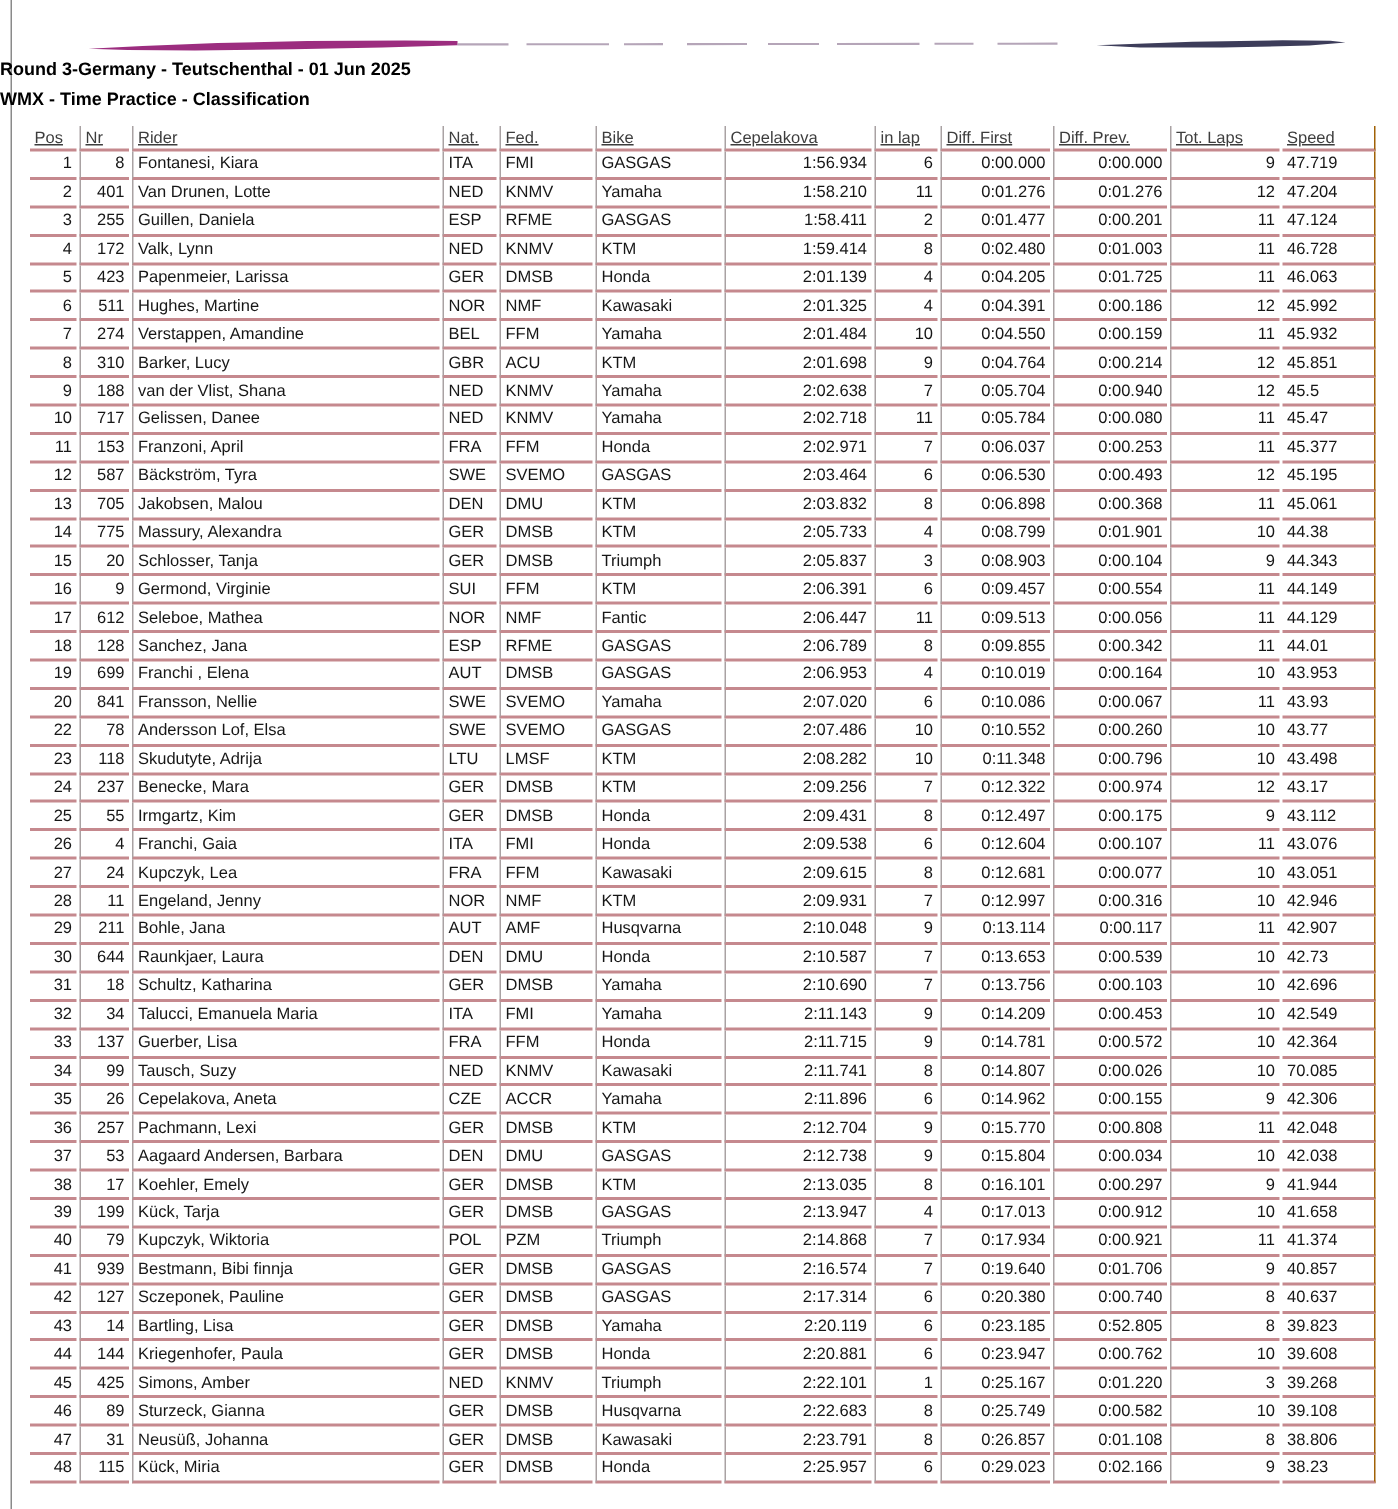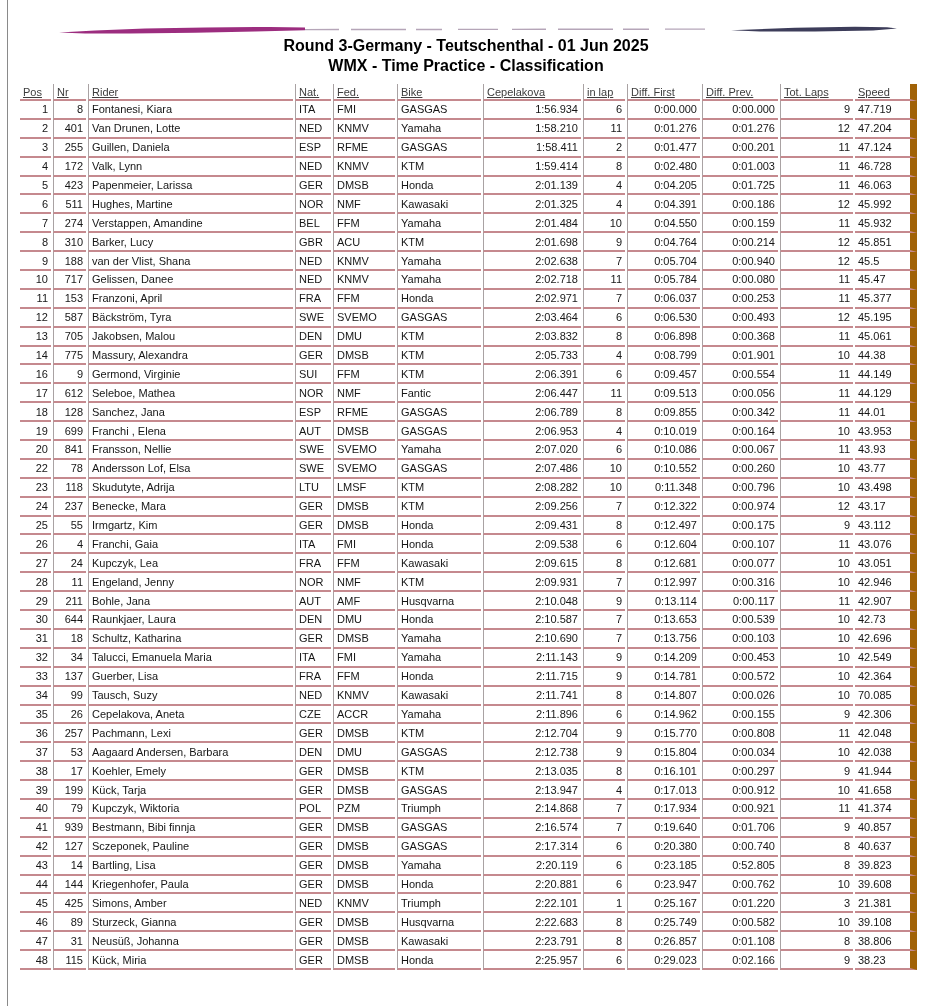--- a/index.html
+++ b/index.html
@@ -2,36 +2,36 @@
 <html><head>
 <meta charset="utf-8">
 <style>
   html,body{margin:0;padding:0;background:#fff;}
   .page{
     position:relative;width:932px;height:1006px;background:#ffffff;overflow:hidden;
     font-family:"Liberation Sans","DejaVu Sans",sans-serif;
   }
   .page-border-left{position:absolute;left:7px;top:0;width:1px;height:1006px;background:#8a8a8a;}
   .swoosh{position:absolute;left:55px;top:21px;}
-  .titles{position:absolute;top:36px;left:0;width:100%;text-align:center;
-    font-weight:bold;font-size:16px;line-height:20px;color:#000;}
+  .titles{position:absolute;top:36px;left:0;width:100%;
+    font-weight:bold;font-size:12px;line-height:20px;color:#000;}
   table.results{
     position:absolute;top:84px;left:18px;
     border-collapse:separate;border-spacing:2px 0;table-layout:fixed;
     font-size:11px;
   }
   th,td{
     box-sizing:border-box;padding:0 3px;white-space:nowrap;overflow:hidden;
     border-bottom:2px solid #c5898e;vertical-align:middle;
   }
   th{height:17px;font-weight:normal;color:#3d3d3d;text-align:left;text-decoration:underline;}
   td{height:18.9px;color:#161616;}
   td.c0,td.c1,td.c6,td.c7,td.c8,td.c9,td.c10{text-align:right;}
   .c1,.c2,.c3,.c4,.c5,.c6,.c7,.c8,.c9,.c10{border-left:1px solid #a9a2a3;}
-  .c11{border-right:7px solid #a16207;}
+  .c11{border-right:1px solid #a16207;}
 </style>
 </head>
 <body>
 
 <div class="page">
 
   <div class="page-border-left"></div>
 
   <svg class="swoosh" width="845" height="18" viewBox="0 0 845 18">
     <polygon points="4,11.5 40,9.6 90,7.6 150,6.4 215,6 250,6.4 250,9.2 200,10.6 140,11.8 75,12.6 30,12.4" fill="#9c2d7f"></polygon>
@@ -266,20 +266,34 @@
           <td class="c4">DMSB</td>
           <td class="c5">KTM</td>
           <td class="c6">2:05.733</td>
           <td class="c7">4</td>
           <td class="c8">0:08.799</td>
           <td class="c9">0:01.901</td>
           <td class="c10">10</td>
           <td class="c11">44.38</td>
         </tr>
         <tr>
+          <td class="c0">15</td>
+          <td class="c1">20</td>
+          <td class="c2">Schlosser, Tanja</td>
+          <td class="c3">GER</td>
+          <td class="c4">DMSB</td>
+          <td class="c5">Triumph</td>
+          <td class="c6">2:05.837</td>
+          <td class="c7">3</td>
+          <td class="c8">0:08.903</td>
+          <td class="c9">0:00.104</td>
+          <td class="c10">9</td>
+          <td class="c11">44.343</td>
+        </tr>
+        <tr>
           <td class="c0">16</td>
           <td class="c1">9</td>
           <td class="c2">Germond, Virginie</td>
           <td class="c3">SUI</td>
           <td class="c4">FFM</td>
           <td class="c5">KTM</td>
           <td class="c6">2:06.391</td>
           <td class="c7">6</td>
           <td class="c8">0:09.457</td>
           <td class="c9">0:00.554</td>
@@ -669,21 +683,21 @@
           <td class="c1">425</td>
           <td class="c2">Simons, Amber</td>
           <td class="c3">NED</td>
           <td class="c4">KNMV</td>
           <td class="c5">Triumph</td>
           <td class="c6">2:22.101</td>
           <td class="c7">1</td>
           <td class="c8">0:25.167</td>
           <td class="c9">0:01.220</td>
           <td class="c10">3</td>
-          <td class="c11">21.381</td>
+          <td class="c11">39.268</td>
         </tr>
         <tr>
           <td class="c0">46</td>
           <td class="c1">89</td>
           <td class="c2">Sturzeck, Gianna</td>
           <td class="c3">GER</td>
           <td class="c4">DMSB</td>
           <td class="c5">Husqvarna</td>
           <td class="c6">2:22.683</td>
           <td class="c7">8</td>

